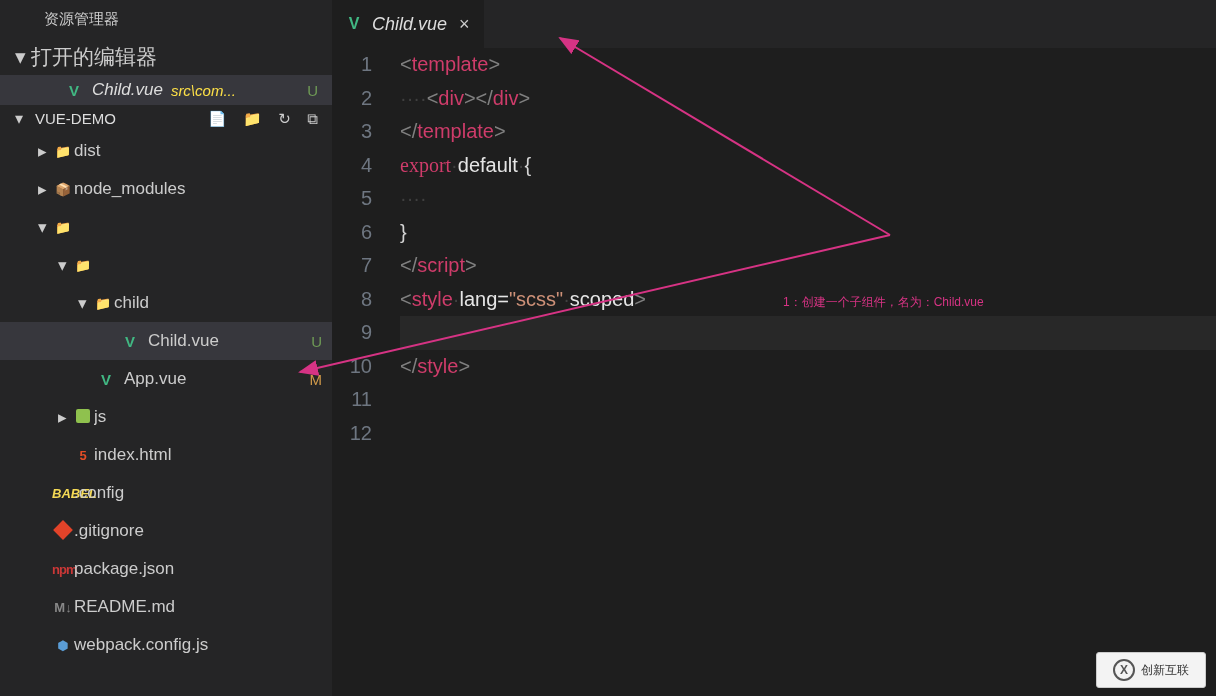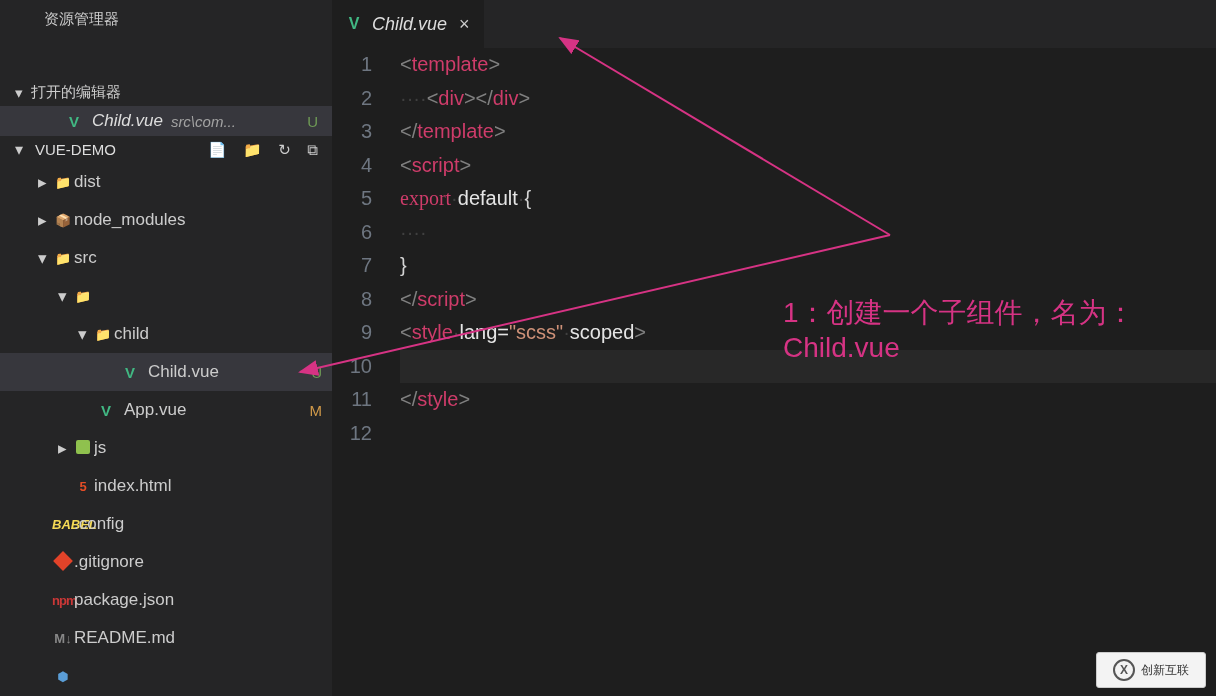--- a/index.html
+++ b/index.html
@@ -1,25 +1,25 @@
 <!DOCTYPE html>
 <html><head>
 <meta charset="utf-8">
 <style>
 * { margin: 0; padding: 0; box-sizing: border-box; font-family: "Segoe UI", "Microsoft YaHei", sans-serif; }
 body { background: #1e1e1e; color: #ccc; width: 1216px; height: 696px; overflow: hidden; display: flex; position: relative; }
 .sidebar { width: 332px; background: #252526; display: flex; flex-direction: column; }
 .panel-title { padding: 10px 20px 10px 44px; font-size: 15px; color: #ccc; }
-.section-header { display: flex; align-items: center; padding: 4px 8px 4px 15px; font-size: 15px; cursor: pointer; margin-top: 40px; }
+.section-header { display: flex; align-items: center; padding: 4px 8px 4px 15px; font-size: 21px; cursor: pointer; }
 .chevron { width: 10px; display: inline-block; color: #ccc; margin-right: 6px; }
 .chev-down::before { content: "▾"; }
 .open-editor-item { display: flex; align-items: center; padding: 3px 8px 3px 66px; font-size: 17px; background: #37373d; height: 30px; }
 .vue-icon { color: #41b883; margin-right: 10px; font-size: 15px; font-weight: bold; display: inline-block; width: 16px; text-align: center; }
 .open-editor-item .fname { color: #ddd; font-style: italic; }
-.open-editor-item .fpath { color: #a3a3a3; font-style: italic; font-size: 15px; margin-left: 8px; overflow: hidden; white-space: nowrap; text-overflow: ellipsis; flex: 1; }
+.open-editor-item .fpath { color: #fde047; font-style: italic; font-size: 15px; margin-left: 8px; overflow: hidden; white-space: nowrap; text-overflow: ellipsis; flex: 1; }
 .open-editor-item .status-u { color: #6e9955; margin-left: auto; font-size: 15px; padding-right: 6px; }
 .project-header { display: flex; align-items: center; padding: 4px 8px 4px 15px; justify-content: center; }
 .project-header .name { color: #ddd; font-size: 15px; flex: 1; margin-left: 4px; }
 .project-header .actions span { margin: 0 6px; color: #ccc; cursor: pointer; font-size: 15px; }
 .tree-item { display: flex; align-items: center; font-size: 17px; height: 38px; cursor: pointer; padding-right: 10px; }
 .tree-item.selected { background: #37373d; }
 .tree-item .indent-1 { width: 38px; } .tree-item .indent-2 { width: 58px; }
 .tree-item .indent-3 { width: 78px; } .tree-item .indent-4 { width: 98px; }
 .tree-item .indent-5 { width: 122px; }
 .tree-item .chev { width: 14px; color: #ccc; }
@@ -51,21 +51,21 @@
 .code-line { height: 33.5px; white-space: pre; }
 .code-line.cursor-line { background: #282828; }
 .tok-bracket { color: #808080; }
 .tok-tag { color: #ce3c6a; }
 .tok-attr { color: #e5e5e5; }
 .tok-string { color: #ce9178; }
 .tok-export { color: #ce3c6a; font-family: Liberation Serif, serif; }
 .tok-default { color: #e5e5e5; }
 .tok-brace { color: #d4d4d4; }
 .whitespace-dot { color: #404040; }
-.annotation { position: absolute; color: #d63384; font-size: 28px; }
+.annotation { position: absolute; color: #d63384; font-size: 12px; }
 .logo { position: absolute; bottom: 8px; right: 10px; background: rgba(255,255,255,0.95); border:1px solid #ccc; border-radius:3px; width:110px; height:36px; display:flex; align-items:center; justify-content:center; font-size:12px; color:#333; }
 .logo-c { width:22px; height:22px; border:2px solid #555; border-radius:50%; margin-right:6px; display:flex; align-items:center; justify-content:center; color:#555; font-weight:bold;}
 svg.arrows { position: absolute; top: 0; left: 0; pointer-events: none; }
 </style>
 </head>
 <body>
 
 <div class="sidebar">
   <div class="panel-title">资源管理器</div>
 
@@ -100,21 +100,20 @@
   <div class="tree-item">
     <span class="indent-1"></span>
       <span class="chev">▸</span>
     <span class="icon folder-green">📦</span>
     <span class="label">node_modules</span>
   </div>
   <div class="tree-item">
     <span class="indent-1"></span>
       <span class="chev">▾</span>
     <span class="icon folder-green">📁</span>
-    <span class="label">src</span>
     <span class="badge"><span class="mod-dot"></span></span>
   </div>
   <div class="tree-item">
     <span class="indent-2"></span>
       <span class="chev">▾</span>
     <span class="icon folder-yellow">📁</span>
     <span class="badge"><span class="mod-dot"></span></span>
   </div>
   <div class="tree-item">
     <span class="indent-3"></span>
@@ -168,20 +167,21 @@
   <div class="tree-item">
     <span class="indent-1"></span>
       <span class="chev"></span>
     <span class="icon md-icon">M↓</span>
     <span class="label">README.md</span>
   </div>
   <div class="tree-item">
     <span class="indent-1"></span>
       <span class="chev"></span>
     <span class="icon blue-hex">⬢</span>
+    <span class="label">webpack.config.js</span>
   </div>
 </div>
 
 <div class="editor">
   <div class="tabs">
     <div class="tab">
       <span class="vue-icon">V</span>
       <span>Child.vue</span>
       <span class="close">×</span>
     </div>
@@ -198,21 +198,20 @@
         <div>8</div>
         <div>9</div>
       <div>10</div>
         <div>11</div>
         <div>12</div>
     </div>
     <div class="code">
       <div class="code-line"><span class="tok-bracket">&lt;</span><span class="tok-tag">template</span><span class="tok-bracket">&gt;</span></div>
       <div class="code-line"><span class="whitespace-dot">····</span><span class="tok-bracket">&lt;</span><span class="tok-tag">div</span><span class="tok-bracket">&gt;</span><span class="tok-bracket">&lt;/</span><span class="tok-tag">div</span><span class="tok-bracket">&gt;</span></div>
       <div class="code-line"><span class="tok-bracket">&lt;/</span><span class="tok-tag">template</span><span class="tok-bracket">&gt;</span></div>
-      <div class="code-line"><span class="tok-bracket">&lt;</span><span class="tok-tag">script</span><span class="tok-bracket">&gt;</span></div>
       <div class="code-line"><span class="tok-export">export</span><span class="whitespace-dot">·</span><span class="tok-default">default</span><span class="whitespace-dot">·</span><span class="tok-brace">{</span></div>
       <div class="code-line"><span class="whitespace-dot">····</span></div>
       <div class="code-line"><span class="tok-brace">}</span></div>
       <div class="code-line"><span class="tok-bracket">&lt;/</span><span class="tok-tag">script</span><span class="tok-bracket">&gt;</span></div>
       <div class="code-line"><span class="tok-bracket">&lt;</span><span class="tok-tag">style</span><span class="whitespace-dot">·</span><span class="tok-attr">lang</span><span class="tok-attr">=</span><span class="tok-string">"scss"</span><span class="whitespace-dot">·</span><span class="tok-attr">scoped</span><span class="tok-bracket">&gt;</span></div>
       <div class="code-line cursor-line"></div>
       <div class="code-line"><span class="tok-bracket">&lt;/</span><span class="tok-tag">style</span><span class="tok-bracket">&gt;</span></div>
       <div class="code-line"></div>
     </div>
   </div>

